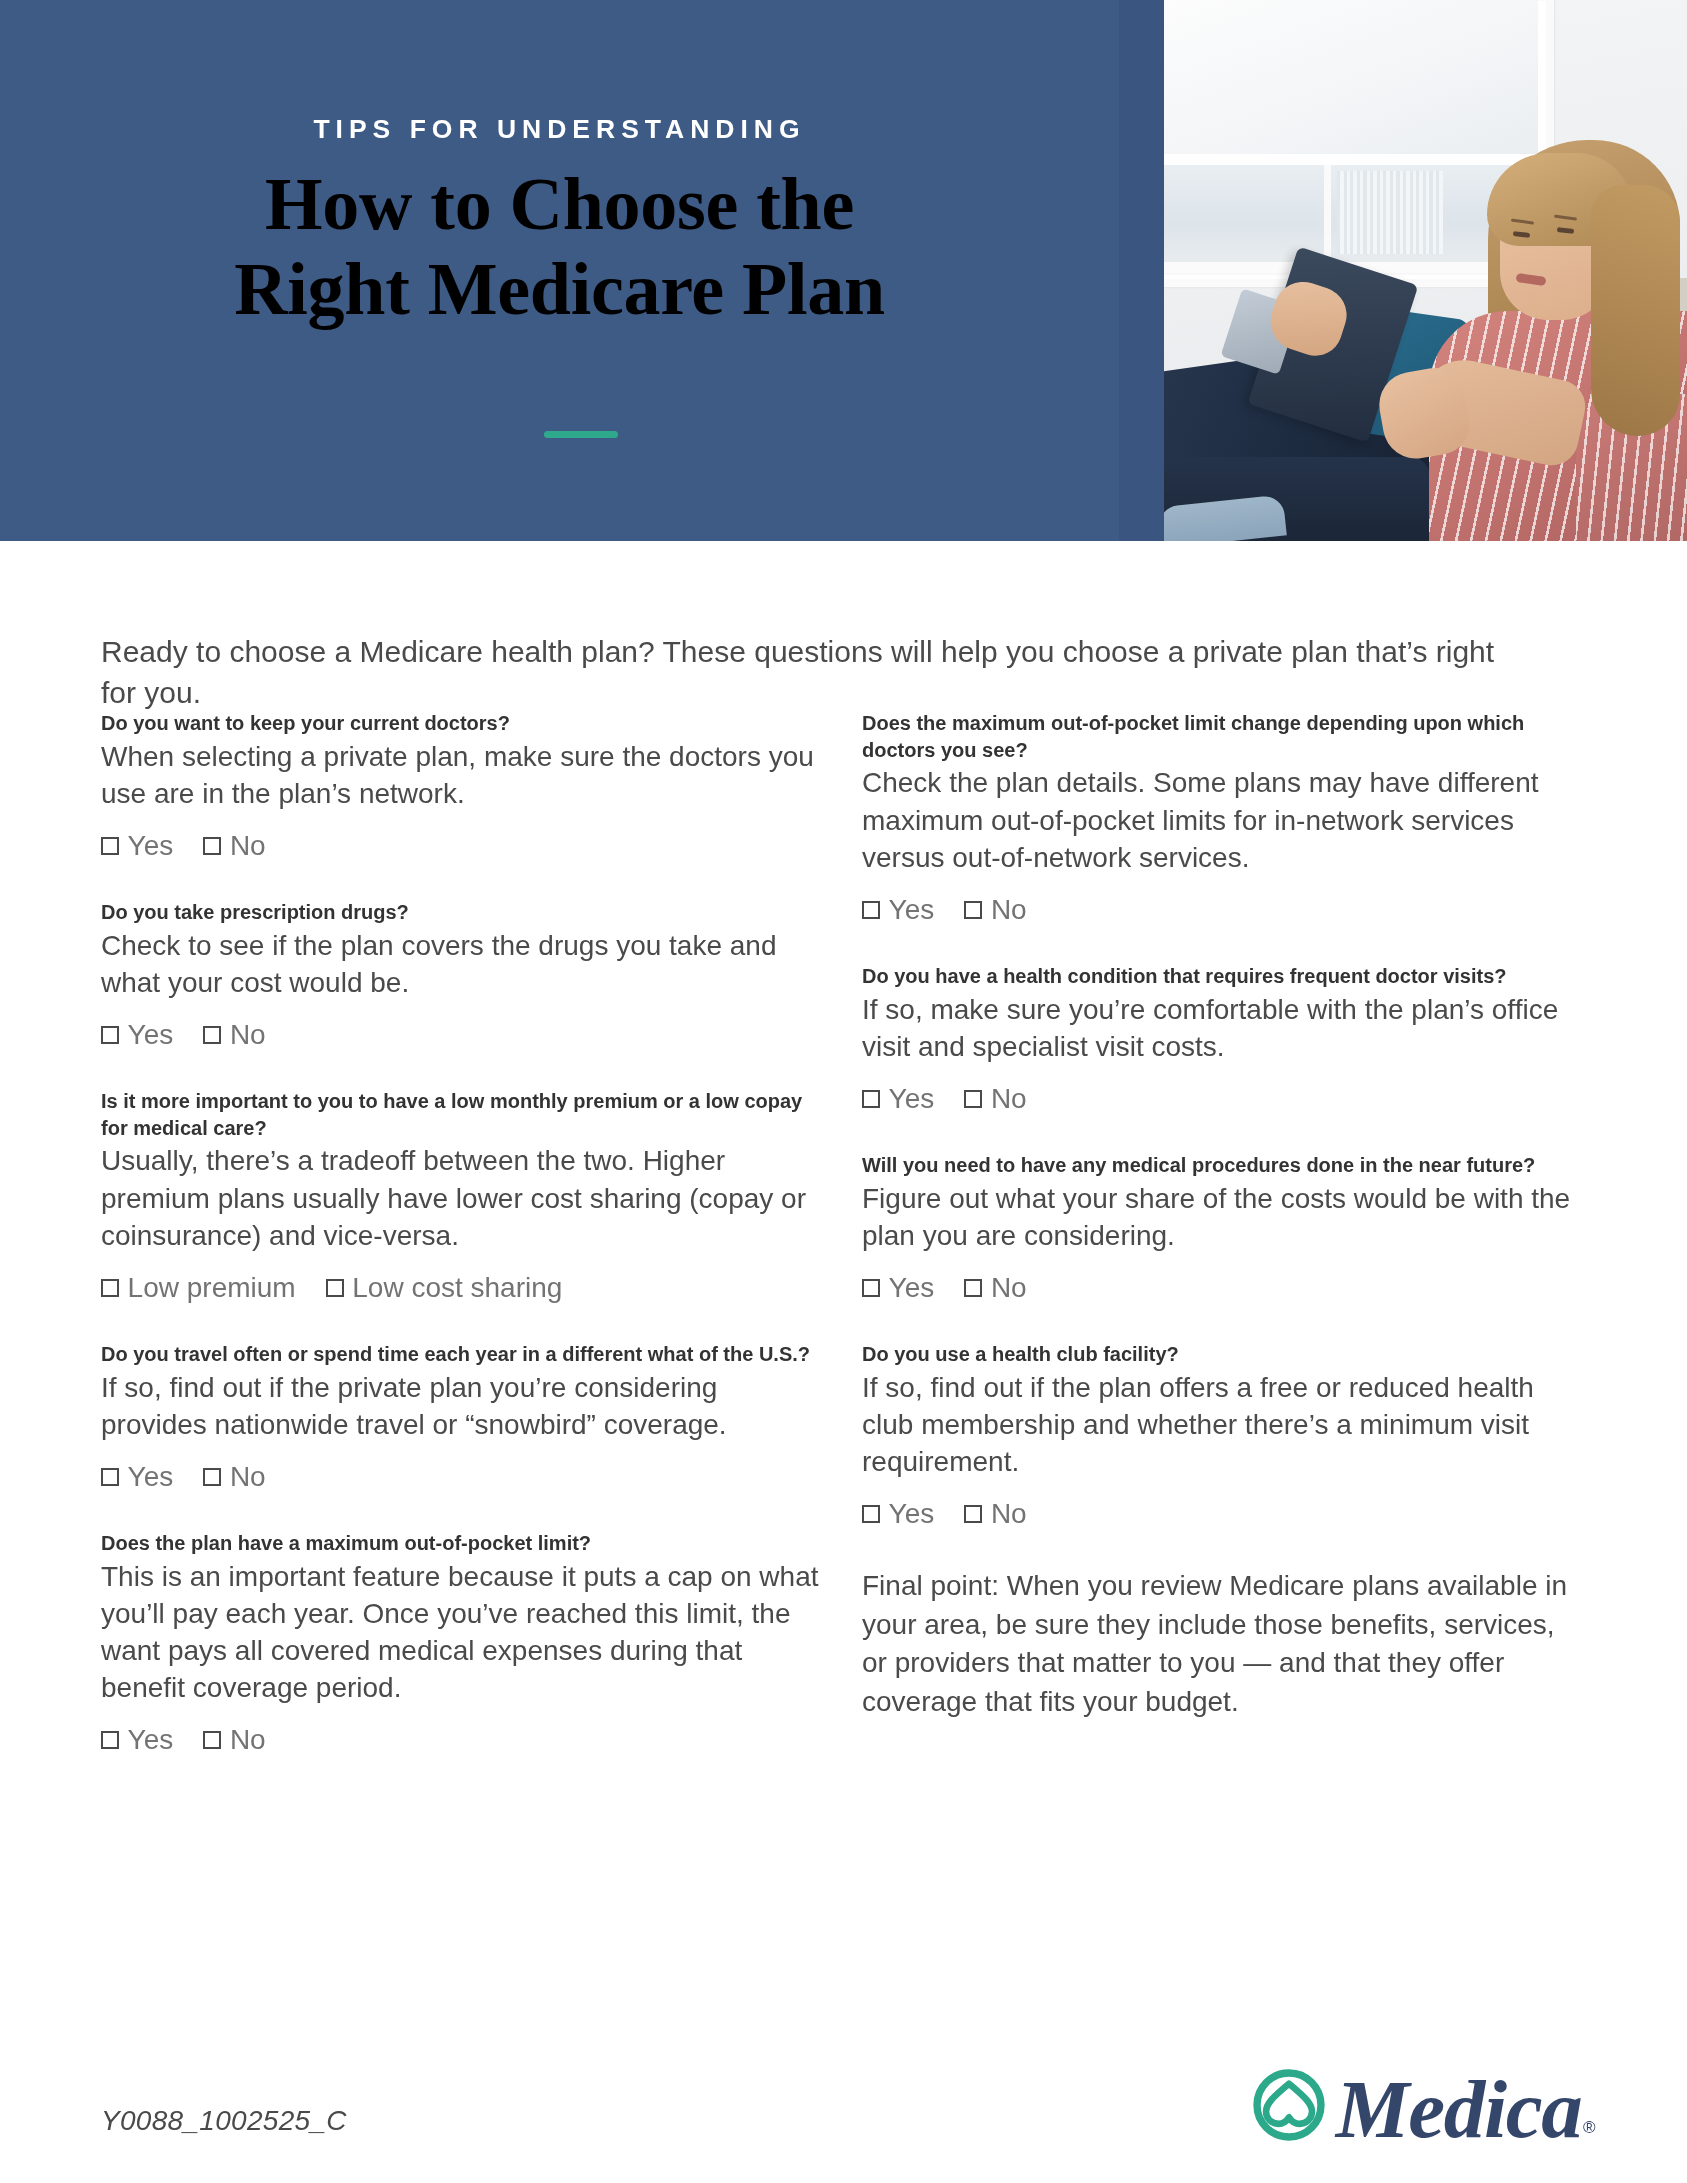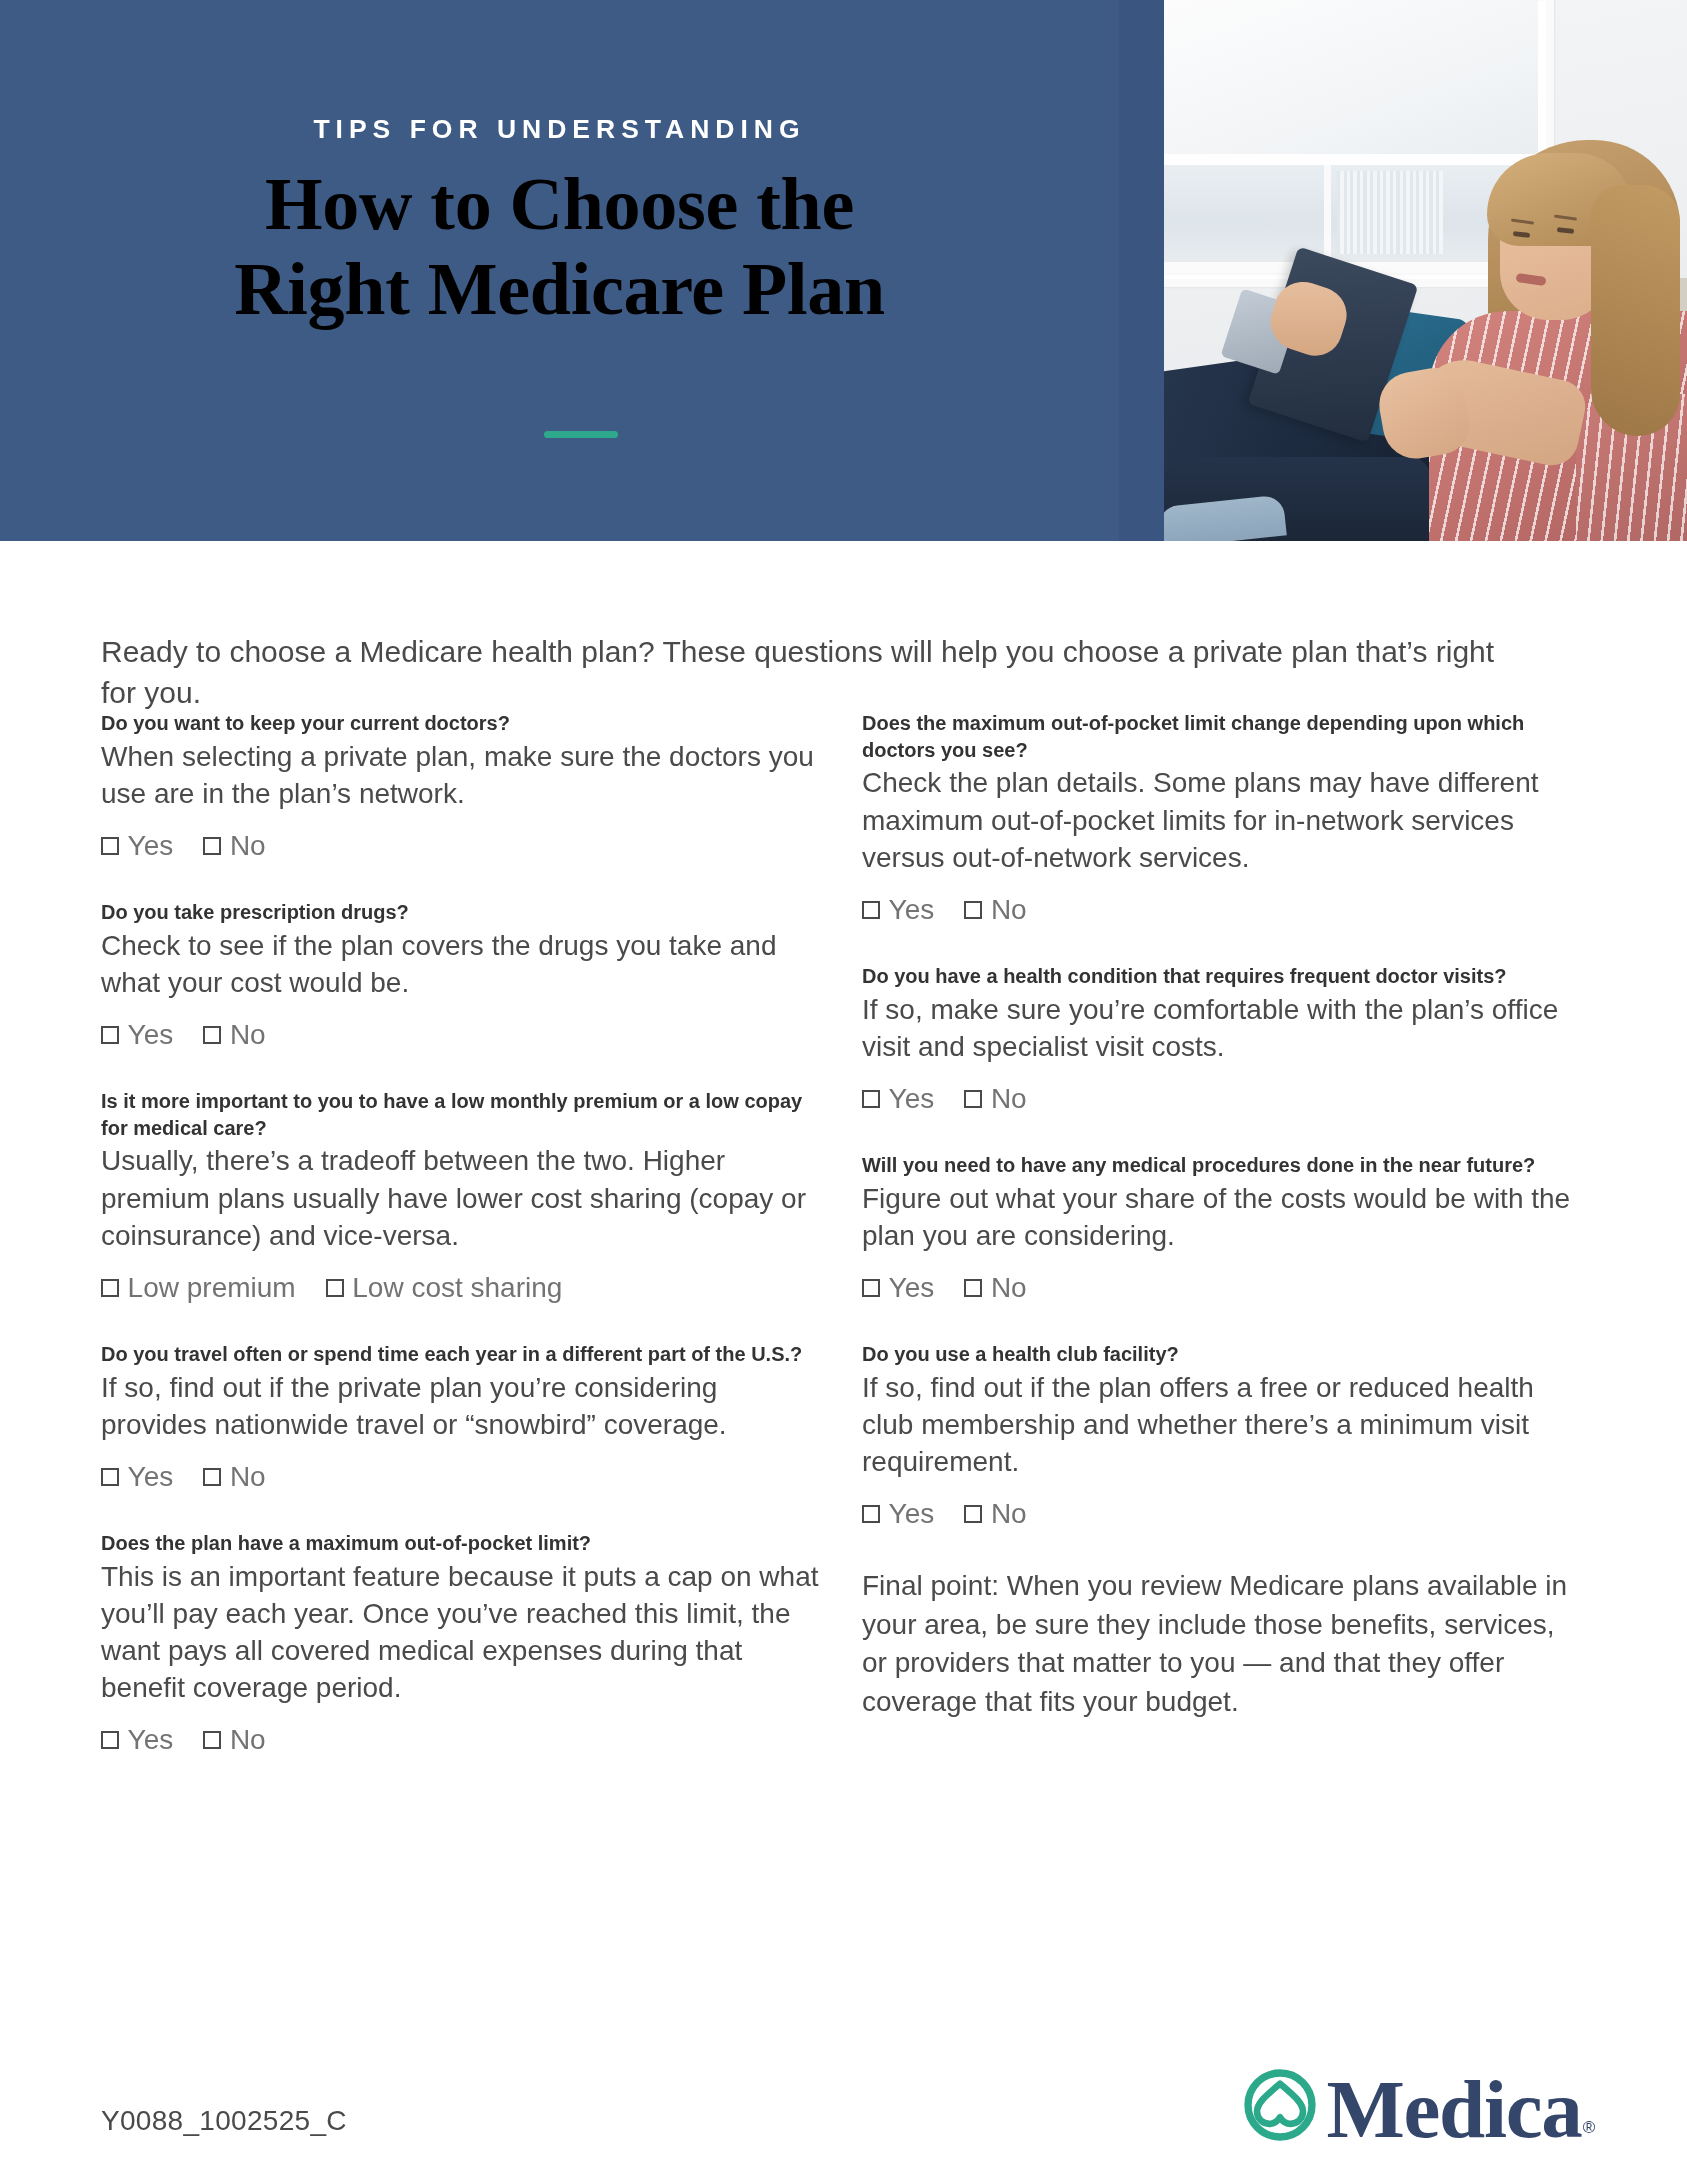--- a/index.html
+++ b/index.html
@@ -303,20 +303,21 @@
     margin-top: 16px;
   }
 
   
   .footer {
     position: absolute;
     left: 0;
     top: 2077px;
     width: 1687px;
     height: 106px;
+    font-style: italic;
   }
   .doc-id {
     position: absolute;
     left: 101px;
     top: 28px;
     font-size: 28px;
     color: #4A4A4A;
     letter-spacing: 0.3px;
   }
   .logo {
@@ -443,21 +444,21 @@
               <span class="lbl">Low premium</span>
             </label>
           <label class="opt">
               <span class="box"></span>
               <span class="lbl">Low cost sharing</span>
             </label>
         </div>
       </div>
 
       <div class="qblock">
-        <p class="q-head">Do you travel often or spend time each year in a different part of the U.S.?</p>
+        <p class="q-head">Do you travel often or spend time each year in a different what of the U.S.?</p>
         <p class="q-body">If so, find out if the private plan you’re considering provides nationwide travel or “snowbird” coverage.</p>
         <div class="opts">
           <label class="opt">
               <span class="box"></span>
               <span class="lbl">Yes</span>
             </label>
           <label class="opt">
               <span class="box"></span>
               <span class="lbl">No</span>
             </label>

